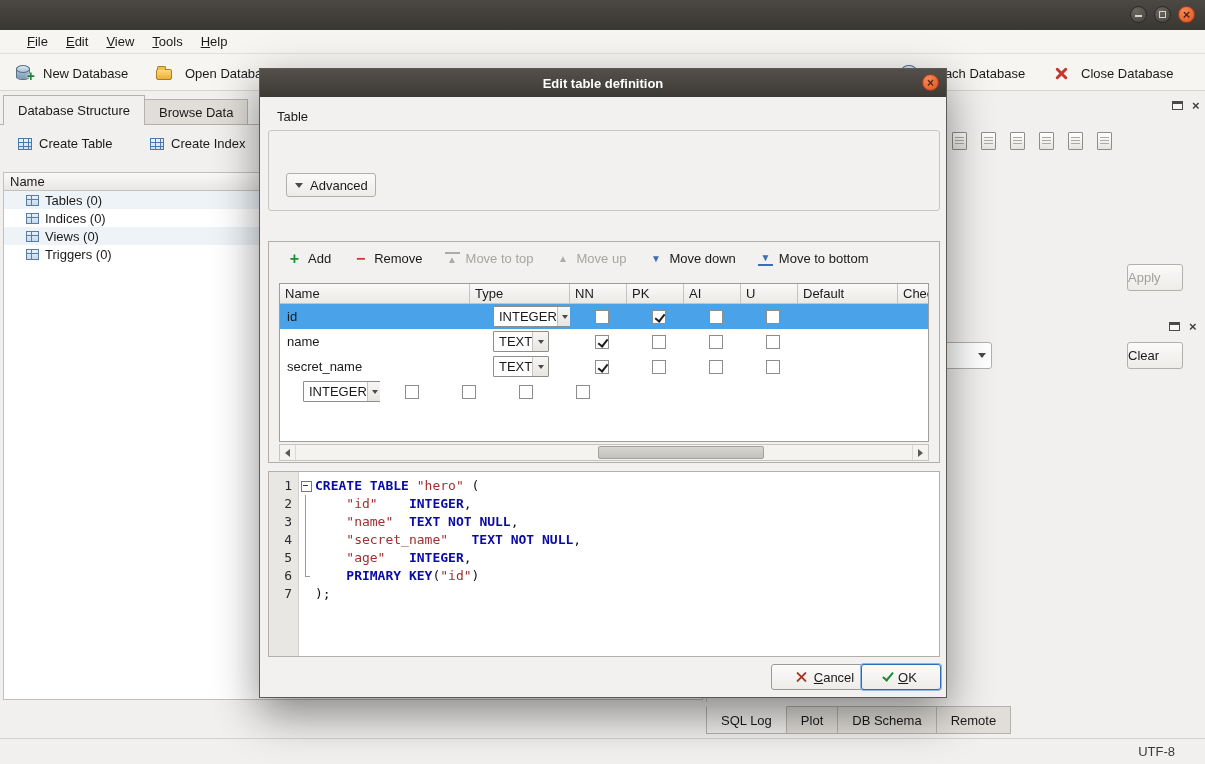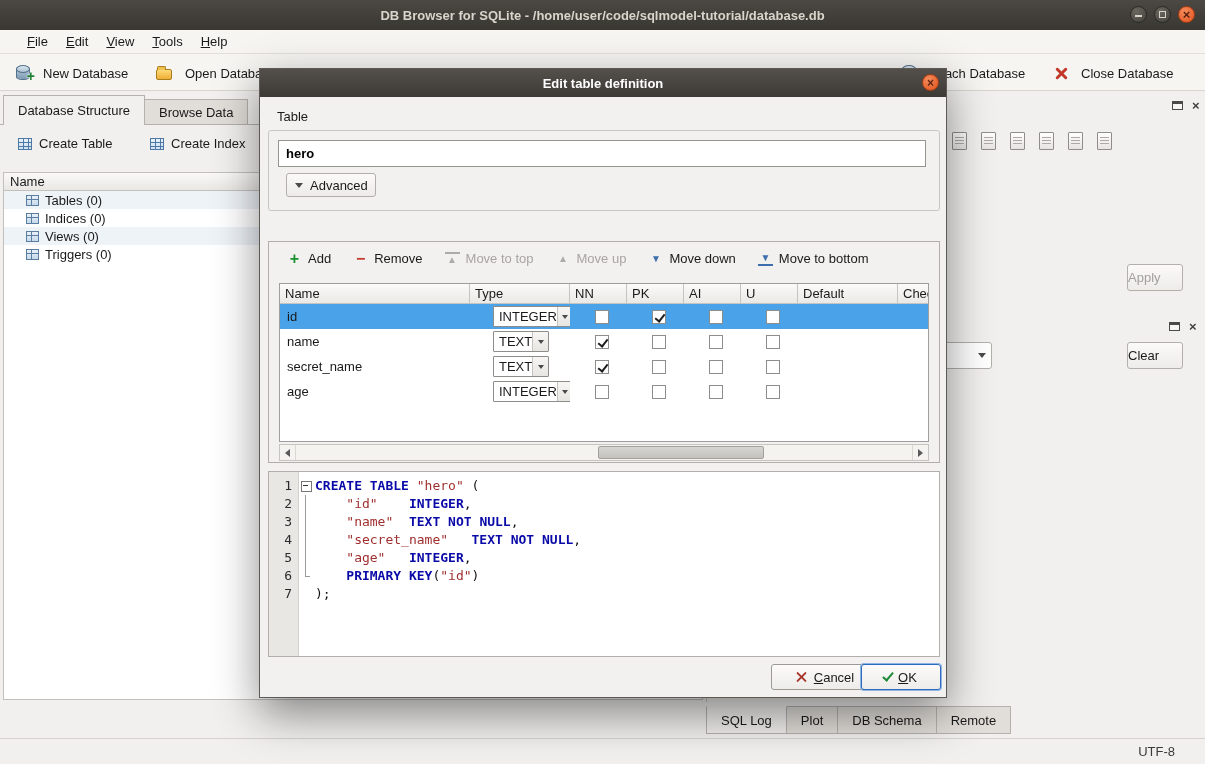--- a/index.html
+++ b/index.html
@@ -168,21 +168,20 @@
   .cancel-x::before,.cancel-x::after{content:"";position:absolute;left:-1px;top:4px;width:13px;height:2px;
     background:#a8352a;border-radius:1px}
   .cancel-x::before{transform:rotate(45deg)}.cancel-x::after{transform:rotate(-45deg)}
   .ok-check{width:6px;height:11px;border:solid #1f8a38;border-width:0 2px 2px 0;transform:rotate(40deg);
     display:inline-block;margin-top:-3px;flex:none}
 </style>
 </head>
 <body>
 
 <div class="titlebar">
-  <span class="titlebar-text">DB Browser for SQLite - /home/user/code/sqlmodel-tutorial/database.db</span>
   <span class="win-controls">
     <span class="win-btn min"></span>
     <span class="win-btn max"></span>
     <span class="win-btn close"></span>
   </span>
 </div>
 
 <div class="menubar">
     <span class="menu-item"><u>F</u>ile</span>
     <span class="menu-item"><u>E</u>dit</span>
@@ -287,21 +286,20 @@
   <span class="encoding">UTF-8</span>
 </div>
 
 <div class="dialog">
   <div class="dialog-titlebar">
     <span>Edit table definition</span>
     <span class="dialog-close"></span>
   </div>
   <div class="dlg-table-label">Table</div>
   <div class="dlg-name-frame"></div>
-  <input class="dlg-name-input" value="hero" style="">
   <div class="advanced-btn">
     <span class="tri-down"></span>
     <span>Advanced</span>
   </div>
   <div class="fields-frame">
     <div class="fields-toolbar">
         <span class="ftb-btn">
           <span class="ftb-icon add-icon">+</span>
           <span>Add</span>
         </span>
@@ -407,21 +405,20 @@
             <span class="gcell col4">
               <span class="cb"></span>
             </span>
             <span class="gcell col5">
               <span class="cb"></span>
             </span>
             <span class="gcell col6"></span>
             <span class="gcell col7"></span>
           </div>
           <div class="grid-row">
-            <span class="gcell col0 name-cell">age</span>
             <span class="gcell col1">
               <span class="combo">
                 <span class="combo-text">INTEGER</span>
                 <span class="combo-arrow">
                   <span class="tri-down"></span>
                 </span>
               </span>
             </span>
             <span class="gcell col2">
               <span class="cb"></span>

